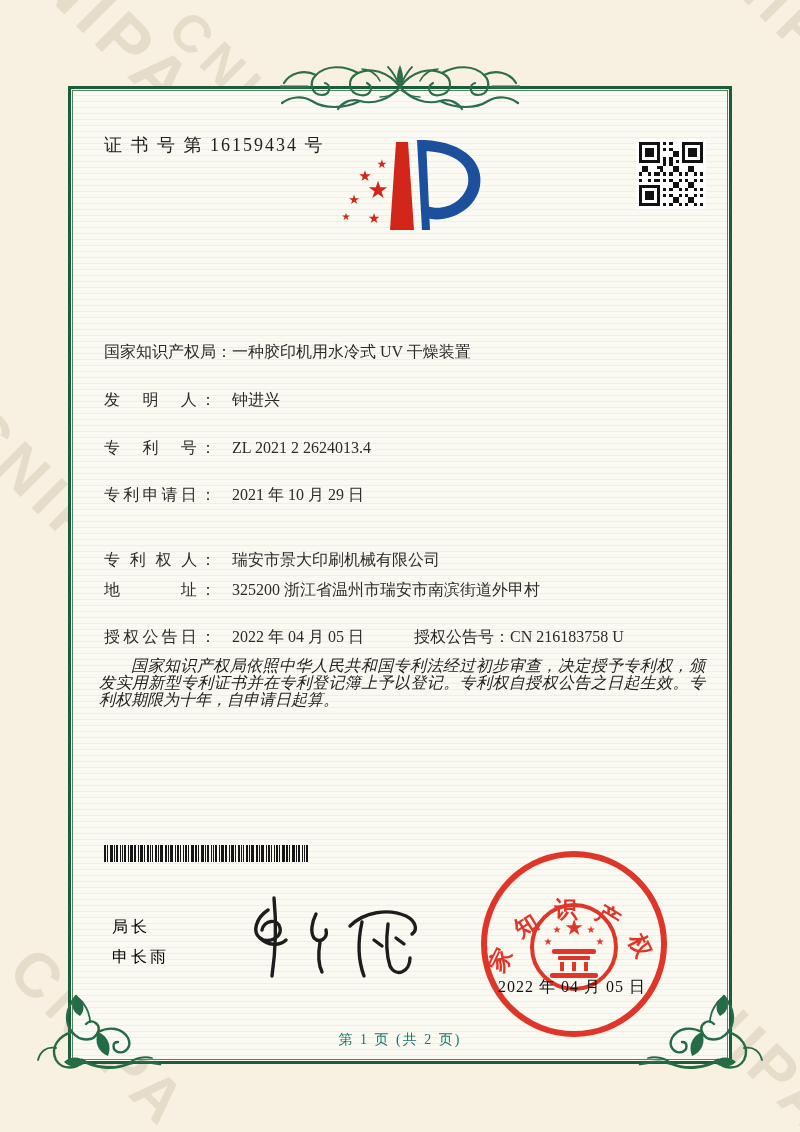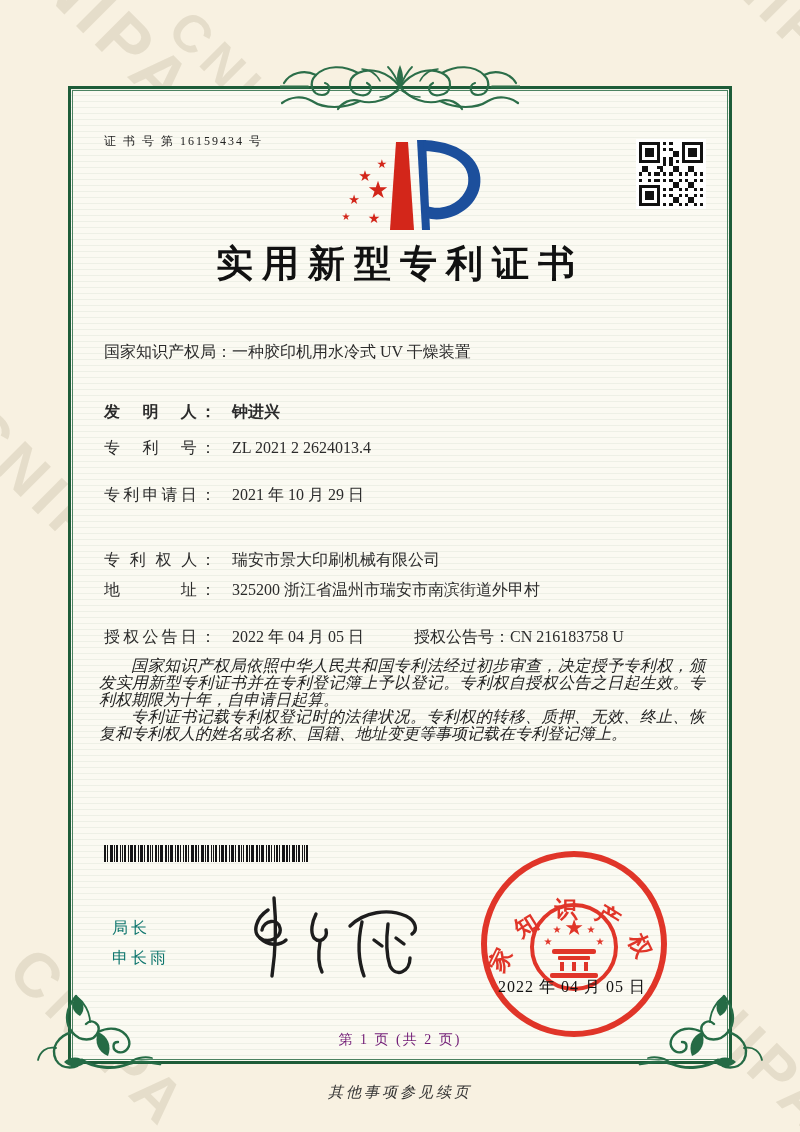--- a/index.html
+++ b/index.html
@@ -30,21 +30,21 @@
     border:3px solid #1d5c38;
     background:
       repeating-linear-gradient(180deg, rgba(120,150,125,0.10) 0 1px, rgba(0,0,0,0) 1px 6px),
       #fbfaf2;
     box-sizing:border-box;
   }
   .frame-inner{position:absolute;inset:1px;border:1px solid #4c8362;pointer-events:none;}
 
   .cert-no{
     position:absolute;left:104px;top:133px;
-    font-size:12px;letter-spacing:2px;color:#222;
+    font-size:18px;letter-spacing:2px;color:#222;
   }
 
   .logo{position:absolute;left:332px;top:126px;width:158px;height:110px;}
   .qr{position:absolute;left:636px;top:139px;width:70px;height:70px;background:#fff;padding:3px;box-sizing:border-box;}
 
   .title{
     position:absolute;left:0;top:239px;width:800px;
     text-align:center;font-size:37px;font-weight:bold;
     letter-spacing:9px;color:#111;
   }
@@ -63,34 +63,34 @@
     position:absolute;left:99px;top:657px;width:606px;
     font-size:16px;line-height:17px;text-align:justify;
     font-style:italic;color:#222;
   }
   .bodytext p{margin:0;text-indent:2em;}
 
   .barcode{position:absolute;left:104px;top:845px;width:212px;height:17px;}
 
   .official{
     position:absolute;left:112px;top:913px;
-    font-family:Liberation Serif, serif;
-    font-size:16px;letter-spacing:3px;color:#0f766e;line-height:30px;
+    font-family:Liberation Mono, monospace;
+    font-size:16px;letter-spacing:3px;color:#000000;line-height:30px;
   }
   .signature{position:absolute;left:238px;top:888px;width:190px;height:100px;}
 
   .seal{position:absolute;left:477px;top:847px;width:194px;height:194px;opacity:0.93;}
   .seal-date{
     position:absolute;left:498px;top:977px;width:160px;
     font-size:16px;color:#111;letter-spacing:1px;white-space:nowrap;
   }
 
   .page-no{
     position:absolute;left:68px;top:1031px;width:664px;text-align:center;
-    font-size:14px;letter-spacing:2px;color:#701a75;
+    font-size:14px;letter-spacing:2px;color:#0f766e;
   }
   .cont-note{
     position:absolute;left:0;top:1083px;width:800px;text-align:center;
     font-size:15px;letter-spacing:3px;font-style:italic;color:#333;
   }
 
   .orn{position:absolute;pointer-events:none;}
   .orn-top{left:280px;top:57px;width:240px;height:58px;}
   .orn-bl{left:36px;top:992px;width:126px;height:90px;}
   .orn-br{left:638px;top:992px;width:126px;height:90px;transform:scaleX(-1);}
@@ -270,35 +270,33 @@
         <rect x="2" y="2" width="3" height="3" fill="#111"></rect>
         <rect x="14" y="0" width="7" height="7" fill="#111"></rect>
         <rect x="15" y="1" width="5" height="5" fill="#fff"></rect>
         <rect x="16" y="2" width="3" height="3" fill="#111"></rect>
         <rect x="0" y="14" width="7" height="7" fill="#111"></rect>
         <rect x="1" y="15" width="5" height="5" fill="#fff"></rect>
         <rect x="2" y="16" width="3" height="3" fill="#111"></rect>
       </svg>
   </div>
 
-  <div class="title">实用新型专利证书</div>
 
   <div class="fields" id="fields">
       <div class="frow" style="top: 0px;"><span class="flabel">国家知识产权局：</span><span class="fvalue">一种胶印机用水冷式 UV 干燥装置</span></div>
-      <div class="frow" style="top: 60px; font-weight: bold;"><span class="flabel">发　明　人：</span><span class="fvalue">钟进兴</span></div>
+      <div class="frow" style="top: 48px;"><span class="flabel">发　明　人：</span><span class="fvalue">钟进兴</span></div>
       <div class="frow" style="top: 96px;"><span class="flabel">专　利　号：</span><span class="fvalue">ZL 2021 2 2624013.4</span></div>
       <div class="frow" style="top: 143px;"><span class="flabel">专利申请日：</span><span class="fvalue">2021 年 10 月 29 日</span></div>
       <div class="frow" style="top: 208px;"><span class="flabel">专 利 权 人：</span><span class="fvalue">瑞安市景大印刷机械有限公司</span></div>
       <div class="frow" style="top: 238px;"><span class="flabel">地　　　址：</span><span class="fvalue">325200 浙江省温州市瑞安市南滨街道外甲村</span></div>
       <div class="frow" style="top: 285px;"><span class="flabel">授权公告日：</span><span class="fvalue">2022 年 04 月 05 日</span><span class="fextra"><span>授权公告号：</span><span>CN 216183758 U</span></span></div>
     </div>
 
   <div class="bodytext" id="bodytext">
       <p>国家知识产权局依照中华人民共和国专利法经过初步审查，决定授予专利权，颁发实用新型专利证书并在专利登记簿上予以登记。专利权自授权公告之日起生效。专利权期限为十年，自申请日起算。</p>
-      <p>专利证书记载专利权登记时的法律状况。专利权的转移、质押、无效、终止、恢复和专利权人的姓名或名称、国籍、地址变更等事项记载在专利登记簿上。</p>
     </div>
 
   <svg class="barcode" id="barcode" viewBox="0 0 212 17" preserveAspectRatio="none">
       <rect x="0" y="0" width="2" height="17" fill="#151515"></rect>
       <rect x="3" y="0" width="1" height="17" fill="#151515"></rect>
       <rect x="6" y="0" width="3" height="17" fill="#151515"></rect>
       <rect x="10" y="0" width="1" height="17" fill="#151515"></rect>
       <rect x="12" y="0" width="2" height="17" fill="#151515"></rect>
       <rect x="16" y="0" width="1" height="17" fill="#151515"></rect>
       <rect x="18" y="0" width="1" height="17" fill="#151515"></rect>
@@ -407,15 +405,14 @@
       <rect x="-14" y="15" width="4" height="9"></rect>
       <rect x="-2" y="15" width="4" height="9"></rect>
       <rect x="10" y="15" width="4" height="9"></rect>
       <rect x="-24" y="26" width="48" height="5" rx="2"></rect>
     </g>
   </svg>
 
   <div class="seal-date">2022 年 04 月 05 日</div>
 
   <div class="page-no">第 1 页 (共 2 页)</div>
-  <div class="cont-note">其他事项参见续页</div>
 
 </div>
 
 </body></html>

